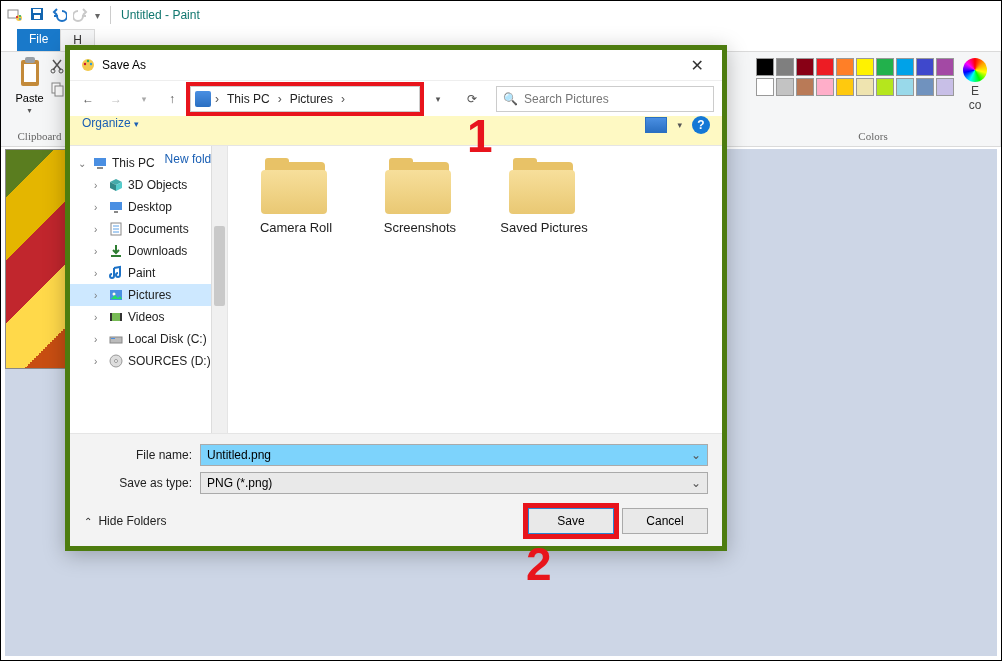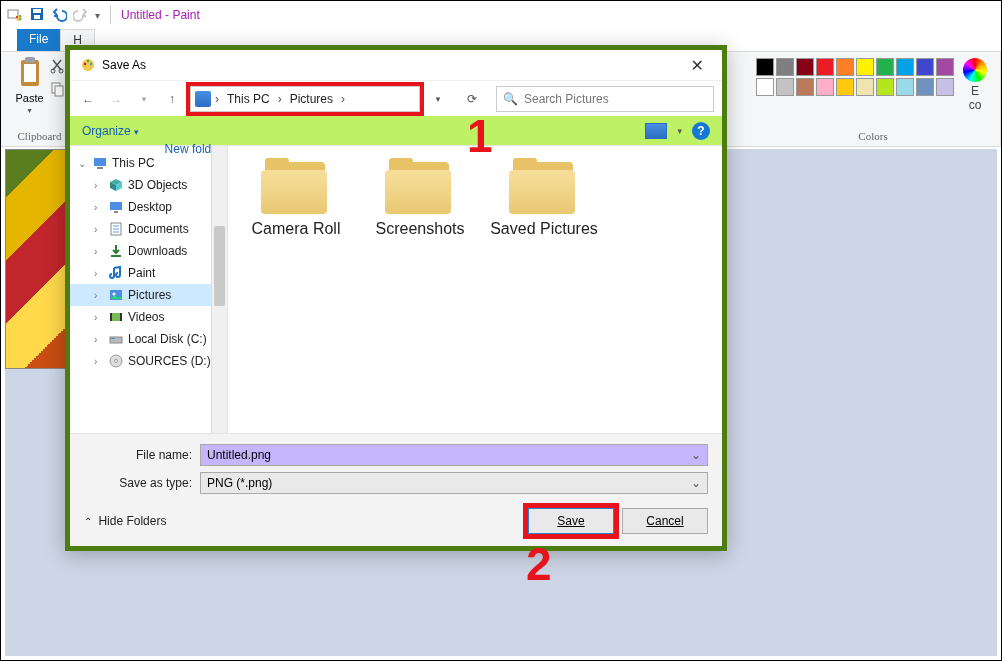--- a/index.html
+++ b/index.html
@@ -24,50 +24,50 @@
 .dlg-title .left { display:flex; align-items:center; gap:6px;}
 .dlg-close { font-size:16px; color:#333; cursor:pointer; padding:2px 8px;}
 .dlg-nav { height:36px; border-top:1px solid #eee; display:flex; align-items:center; padding:0 8px; gap:8px;}
 .navbtn { width:20px; height:20px; display:flex; align-items:center; justify-content:center; color:#555;}
 .addrbar { flex:0 0 230px; height:26px; border:1px solid #ccc; display:flex; align-items:center; padding:0 4px; gap:2px; outline:4px solid #e8141c;}
 .crumb { padding:2px 4px; color:#222;}
 .crumb-sep { color:#555; padding:0 2px;}
 .addr-icon { width:16px; height:16px; background:linear-gradient(#4a8fe2,#2a6fc2); border-radius:2px;}
 .refresh { width:32px; display:flex; justify-content:center; color:#555;}
 .searchbox { flex:1; height:26px; border:1px solid #ccc; display:flex; align-items:center; padding:0 6px; gap:6px; color:#777;}
-.dlg-toolbar { height:30px; background:#bef264; border-bottom:1px solid #e5e5e5; display:flex; align-items:center; padding:0 12px; gap:26px;}
+.dlg-toolbar { height:30px; background:#fef9c3; border-bottom:1px solid #e5e5e5; display:flex; align-items:flex-start; padding:0 12px; gap:26px;}
 .dlg-toolbar .right { margin-left:auto; display:flex; gap:10px; align-items:center;}
 .dlg-body { flex:1; display:flex; min-height:0;}
 .tree { width:158px; border-right:1px solid #e5e5e5; overflow:hidden; padding:6px 0; position:relative;}
 .tree-scroll { position:absolute; right:0; top:0; bottom:0; width:16px; background:#f0f0f0; border-left:1px solid #ddd;}
 .tree-scroll .thumb { position:absolute; left:2px; right:2px; top:80px; height:80px; background:#c9c9c9; border-radius:2px;}
 .tree-item { display:flex; align-items:center; gap:4px; padding:3px 4px 3px 8px; color:#222;}
 .tree-item.sel { background:#cde8ff;}
 .tree-item .tw { width:10px; color:#777; font-size:10px;}
 .tree-item .ic { width:16px; height:16px; display:flex; align-items:center; justify-content:center;}
 .tree-item.child { padding-left:24px;}
 .folders { flex:1; padding:12px 8px; display:flex; gap:4px; align-items:flex-start;}
 .folder { width:120px; display:flex; flex-direction:column; align-items:center; gap:6px;}
 .folder-icon { width:70px; height:56px; position:relative;}
 .folder-icon .back { position:absolute; left:4px; top:4px; width:60px; height:44px; background:#e8c267; border-radius:4px;}
 .folder-icon .front { position:absolute; left:0; top:12px; width:66px; height:44px; background:linear-gradient(#f7df9b,#e9c873); border-radius:4px;}
 .folder-icon .tab { position:absolute; left:4px; top:0px; width:24px; height:10px; background:#e8c267; border-radius:3px 3px 0 0;}
 .folder-icon.feedback .paper { position:absolute; left:28px; top:6px; width:26px; height:40px; background:#fff; border:1px solid #bbb;}
 .folder-icon.feedback .paper::before{content:"";position:absolute;left:3px;top:4px;right:3px;height:3px;background:#5aa0e6;box-shadow:0 5px 0 #5aa0e6,0 10px 0 #5aa0e6,0 15px 0 #5aa0e6,0 20px 0 #5aa0e6,0 25px 0 #5aa0e6;}
-.folder-label { font-size:16px; color:#222; text-align:center;}
+.folder-label { font-size:13px; color:#222; text-align:center;}
 .dlg-bottom { border-top:1px solid #e5e5e5; background:#f3f3f3; padding:10px 14px 12px;}
 .field-row { display:flex; align-items:center; margin-bottom:6px;}
 .field-row label { width:116px; text-align:right; padding-right:8px; color:#222;}
-.field-row .combo { flex:1; height:22px; border:1px solid #aaa; background:#c4b5fd; display:flex; align-items:center; padding:0 6px; justify-content:space-between;}
+.field-row .combo { flex:1; height:22px; border:1px solid #aaa; background:#7dd3fc; display:flex; align-items:center; padding:0 6px; justify-content:space-between;}
 .field-row .combo.type { background:#e9e9e9;}
 .combo .chev { color:#555;}
 .dlg-actions { display:flex; align-items:center; margin-top:14px;}
 .hide-folders { display:flex; align-items:center; gap:6px; color:#222;}
 .dlg-actions .spacer { flex:1;}
-.btn { width:86px; height:26px; border:1px solid #aaa; background:#e9e9e9; display:flex; align-items:center; justify-content:center; margin-left:8px;text-decoration:underline;}
+.btn { width:86px; height:26px; border:1px solid #aaa; background:#e9e9e9; display:flex; align-items:center; justify-content:center; margin-left:8px;}
 .btn.save { border:1px solid #2a84d2; outline:5px solid #e8141c;}
 .annot { position:absolute; font-family: Arial Black, Arial, sans-serif; font-weight:900; color:#e8141c; font-size:46px; line-height:1;}
 .help-icon { width:18px; height:18px; border-radius:50%; background:#1478d6; color:#fff; display:flex; align-items:center; justify-content:center; font-weight:bold; font-size:12px;}
 .view-icon { width:22px; height:16px; background:linear-gradient(#4a8fe2,#2a6fc2); border:1px solid #2a6fc2;}
 .spacer-flex{flex:1;}
 .colors-group{padding:6px 10px 2px;}
 .edit-colors{width:30px;display:flex;flex-direction:column;align-items:center;gap:2px;font-size:10px;color:#444;margin-left:6px;}
 .edit-colors .wheel{width:24px;height:24px;border-radius:50%;background:conic-gradient(red,orange,yellow,lime,cyan,blue,magenta,red);}
 </style>
 </head>
@@ -91,21 +91,21 @@
   <span><svg width="16" height="16">
         <path d="M11 5a5 5 0 1 1-5 5H3" fill="none" stroke="#1d72c6" stroke-width="2"></path>
         <path d="M6 3l-3 3 3 3" fill="none" stroke="#1d72c6" stroke-width="2"></path>
       </svg></span>
   <span style="opacity:.45"><svg width="16" height="16">
         <path d="M5 5a5 5 0 1 0 5 5h3" fill="none" stroke="#888" stroke-width="2"></path>
         <path d="M10 3l3 3-3 3" fill="none" stroke="#888" stroke-width="2"></path>
       </svg></span>
   <span style="color:#666;font-size:10px;">▾</span>
   <span class="sep"></span>
-  <span style="color:#a21caf">Untitled - Paint</span>
+  <span style="color:#0f766e">Untitled - Paint</span>
 </div>
 
 <div class="ribbon-tabs">
   <div class="tab file">File</div>
   <div class="tab" style="border:1px solid #dadada;border-bottom:none;background:#f5f6f7;">H</div>
 </div>
 
 <div class="ribbon-body">
   <div class="ribbon-group" style="width:78px">
     <div style="display:flex;gap:4px;align-items:flex-start;">

